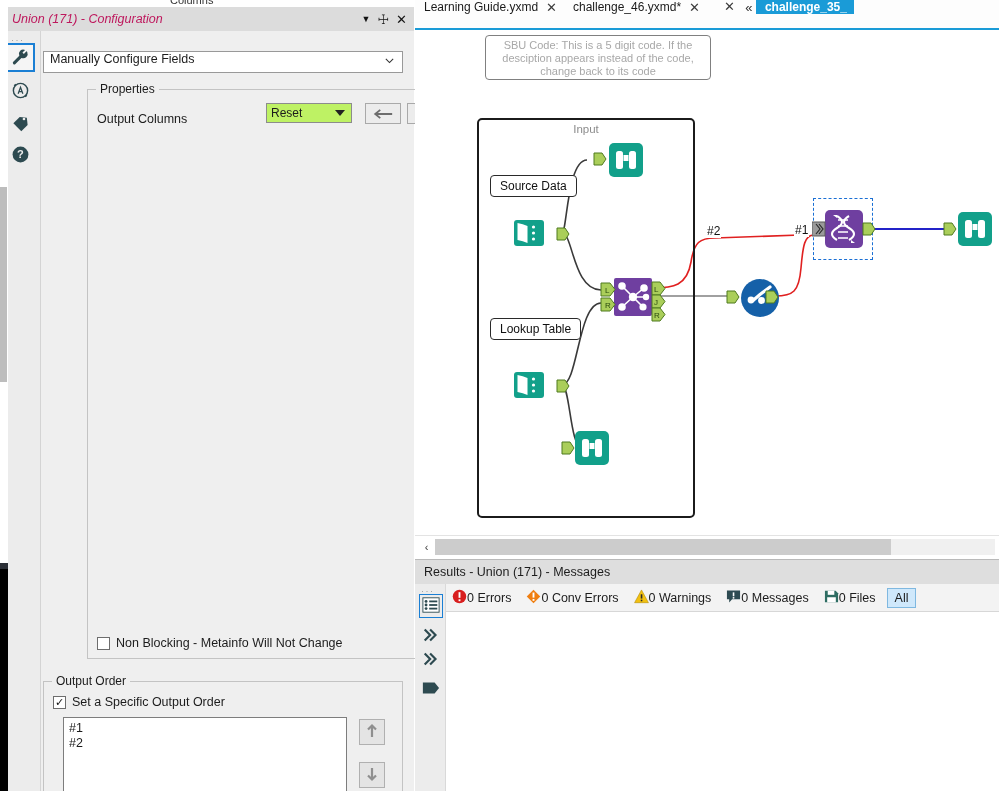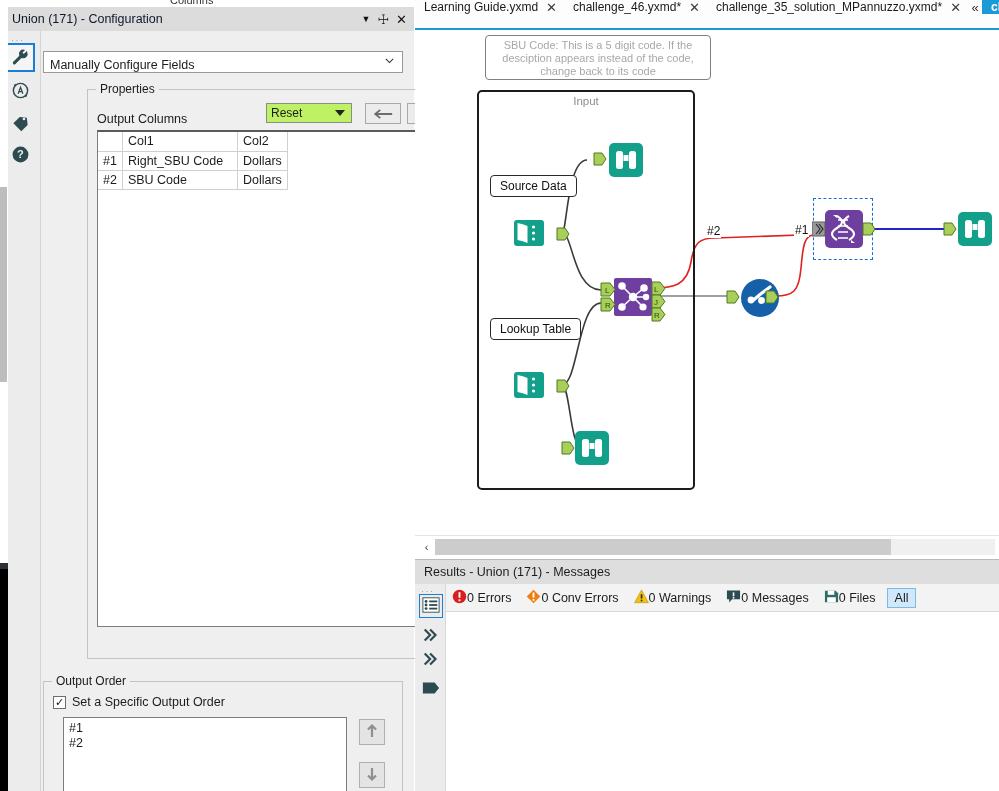--- a/index.html
+++ b/index.html
@@ -29,21 +29,21 @@
     position: absolute; left: 0; top: 7px; width: 414px; height: 784px;
     background: #efefef;
     border-right: 1px solid #c8c8c8;
   }
   .panel-titlebar {
     position: absolute; left: 0; top: 0; width: 414px; height: 24px;
     background: #dcdcdc;
     display: flex; align-items: center;
   }
   .panel-title {
-    margin-left: 12px; font-size: 12.5px; color: #0f172a;
+    margin-left: 12px; font-size: 12.5px; color: #be185d; font-style: italic;
   }
   .panel-btns {
     position: absolute; right: 7px; top: 0; height: 24px;
     display: flex; align-items: center; gap: 7px;
   }
   .panel-btn {
     font-size: 12px; color: #111; cursor: pointer; line-height: 1;
     user-select: none;
   }
   .caret-btn { font-size: 9px; }
@@ -69,21 +69,21 @@
   .rail-icon svg { display: block; }
 
   
   .panel-body {
     position: absolute; left: 41px; top: 24px; width: 373px; height: 760px;
     background: #efefef;
   }
   .combo {
     position: absolute; left: 2px; top: 20px; width: 360px; height: 22px;
     background: #ffffff; border: 1px solid #999;
-    display: flex; align-items: flex-end;
+    display: flex; align-items: flex-start;
     font-size: 12.5px; padding-left: 6px;
     cursor: pointer;
   }
   .combo .chev {
     position: absolute; right: 7px; top: 3px;
     font-size: 11px; color: #333;
   }
 
   .group {
     position: absolute; border: 1px solid #c3c3c3;
@@ -229,20 +229,21 @@
 
   .cmt-box {
     position: absolute; left: 70px; top: 5px; width: 226px; height: 45px;
     border: 1px solid #808080; border-radius: 4px; background: #ffffff;
     color: #a8a8a8; font-size: 11px; line-height: 13px;
     text-align: center; padding-top: 3px;
   }
   .cont-box {
     position: absolute; border: 2px solid #1b1b1b; border-radius: 5px;
     background: transparent;
+    margin-top: 28px;
   }
   .cont-label {
     position: absolute; top: 3px; width: 100%; text-align: center;
     font-size: 11.5px; color: #8d8d8d;
   }
   .lbl-box {
     position: absolute; background: #ffffff;
     border: 1px solid #2a2a2a; border-radius: 4px;
     font-size: 12px; padding: 3px 9px; color: #101010;
     white-space: nowrap;
@@ -413,42 +414,25 @@
           </span>
         </div>
         <div class="arrow-btn right">
           <span>
             <svg width="22" height="12" viewBox="0 0 24 12">
                 <path d="M2 6 H20 M15 1.5 L20.5 6 L15 10.5" stroke="#6d6d6d" stroke-width="2" fill="none"></path>
               </svg>
           </span>
         </div>
 
-        <div class="grid">
-          <table>
-            <tbody>
-                <tr class="header">
-              <td class="rownum"></td>
-              <td class="c1">Col1</td>
-              <td class="c2">Col2</td>
-            </tr>
-            <tr>
-              <td class="rownum">#1</td>
-              <td class="c1">Right_SBU Code</td>
-              <td class="c2">Dollars</td>
-            </tr>
-            <tr>
-              <td class="rownum">#2</td>
-              <td class="c1">SBU Code</td>
-              <td class="c2">Dollars</td>
-            </tr>
-          </tbody>
-            </table>
-        </div>
-
+
+        <div class="chk-row">
+          <span class="chkbox"></span>
+          <span>Non Blocking - Metainfo Will Not Change</span>
+        </div>
       </div>
 
       <div class="group order-group">
         <div class="group-legend">Output Order</div>
 
         <div class="order-chk">
           <span class="chkbox">✓</span>
           <span>Set a Specific Output Order</span>
         </div>
 
@@ -486,21 +470,20 @@
     <div class="tabstrip">
       <div class="tab">
         <span>Learning Guide.yxmd</span>
         <span class="tab-close">✕</span>
       </div>
       <div class="tab">
         <span>challenge_46.yxmd*</span>
         <span class="tab-close">✕</span>
       </div>
       <div class="tab">
-        <span>challenge_35_solution_MPannuzzo.yxmd*</span>
         <span class="tab-close">✕</span>
       </div>
       <div class="tab-chevron">«</div>
       <div class="tab active">
         <span>challenge_35_</span>
       </div>
     </div>
 
     <div class="canvas">
 

